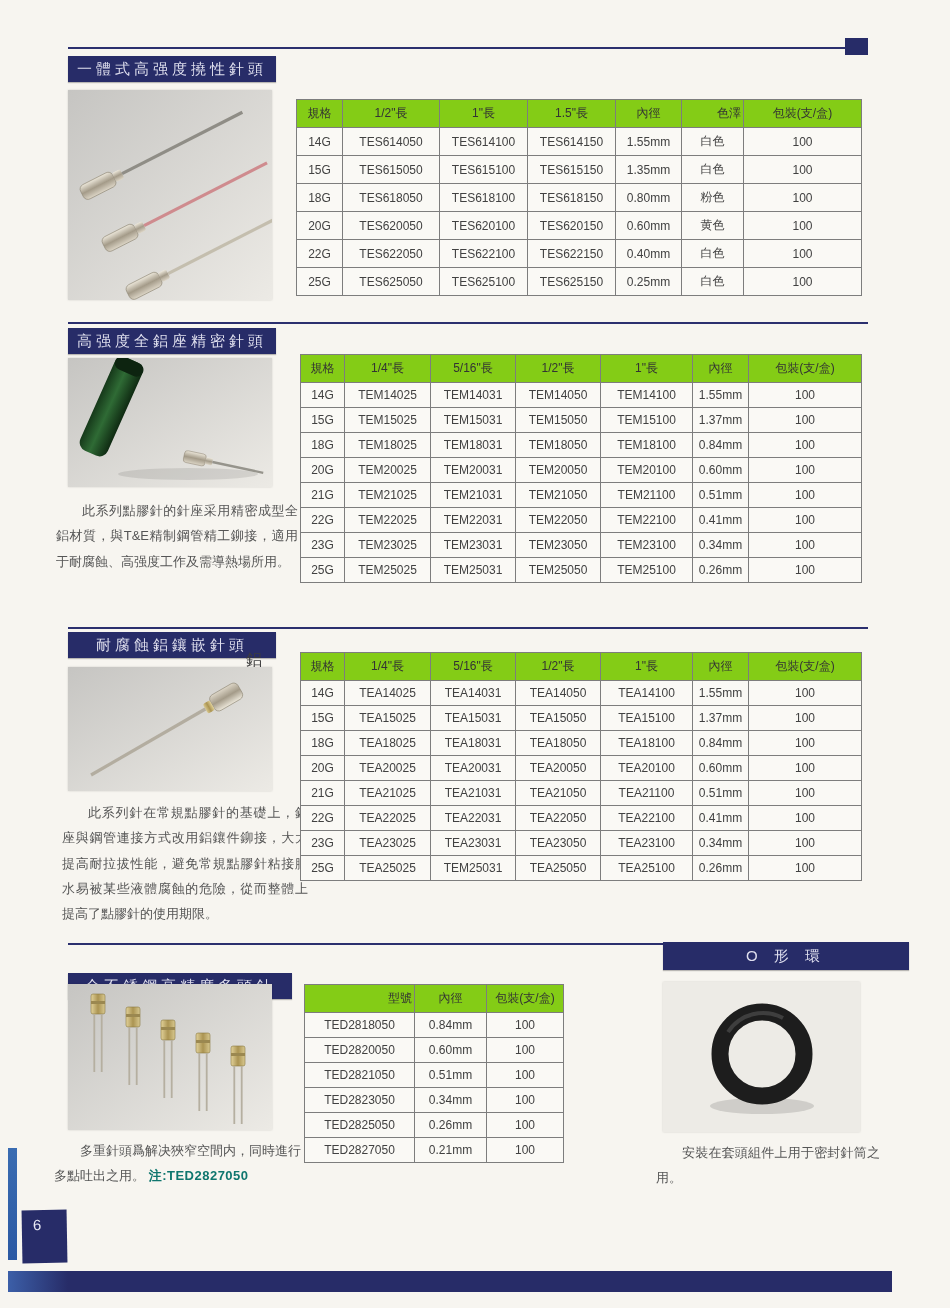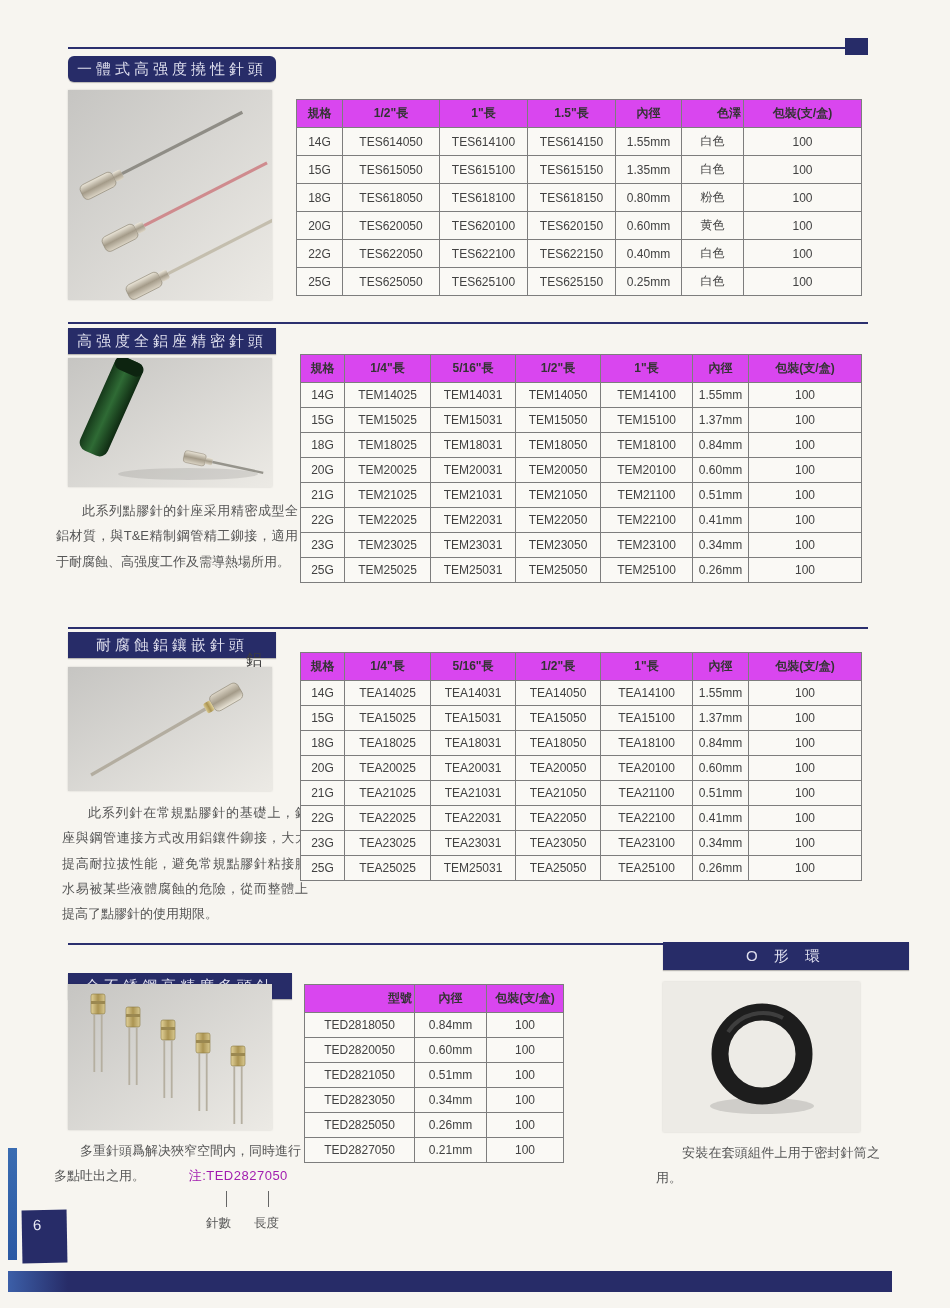--- a/index.html
+++ b/index.html
@@ -24,38 +24,38 @@
   .photo svg { display:block; }
   
   table.spec {
     position:absolute; border-collapse:collapse; table-layout:fixed;
     background:#faf9f5;
   }
   .spec th, .spec td {
     border:1px solid #7d7d7d; text-align:center; vertical-align:middle;
     font-size:12px; padding:5px 2px; color:#414141;
   }
-  .spec th { background:#d946ef; font-weight:bold; color:#333; }
+  .spec th { background:#84cc16; font-weight:normal; color:#333; }
   .t1 { width:566px; }
   .t1 th:nth-child(1){width:46px;} .t1 th:nth-child(2){width:97px;}
   .t1 th:nth-child(3){width:88px;} .t1 th:nth-child(4){width:88px;}
   .t1 th:nth-child(5){width:66px;} .t1 th:nth-child(6){width:62px;text-align:right;}
   .t2 { width:562px; }
   .t2 th:nth-child(1){width:44px;} .t2 th:nth-child(2){width:86px;}
   .t2 th:nth-child(3){width:85px;} .t2 th:nth-child(4){width:85px;}
   .t2 th:nth-child(5){width:92px;} .t2 th:nth-child(6){width:56px;}
   .t4 { width:260px; }
   .t4 th:nth-child(1){width:110px;text-align:right;} .t4 th:nth-child(2){width:72px;}
   
   .para {
     position:absolute; font-size:13px; line-height:1.95; color:#555;
     text-indent:2em; text-align:justify;
   }
   .photo-label { position:absolute; font-size:16px; color:#3c3c3c; }
-  .caption-note { font-weight:normal; color:#a21caf; letter-spacing:.5px;margin-left:40px; }
+  .caption-note { font-weight:bold; color:#0f766e; letter-spacing:.5px; }
   .callout { position:relative; height:48px; }
   .callout .tick { position:absolute; width:1px; height:16px; background:#666; top:2px; }
   .callout .lbl { position:absolute; top:22px; font-size:12.5px; color:#555; text-indent:0; }
   
   .edge-strip { position:absolute; background:linear-gradient(180deg,#3a6cb2,#2b59a3); }
   .page-num-box {
     position:absolute; background:#272c68; color:#e9e9f4; font-size:15px;
     padding:6px 0 0 11px; transform:rotate(-1deg);
   }
   .bottom-bar { position:absolute; background:linear-gradient(90deg,#3c5fa8 0,#272c68 60px); }
@@ -84,21 +84,21 @@
       <linearGradient id="brass" x1="0" y1="0" x2="1" y2="0">
         <stop offset="0" stop-color="#e2d29a"></stop>
           <stop offset="0.5" stop-color="#ab9452"></stop>
           <stop offset="1" stop-color="#d8c88f"></stop>
       </linearGradient>
     </defs>
   </svg>
 
   <div class="rule" style="left:68px; top:47px; width:800px;"></div>
   <div class="corner-mark" style="left:845px; top:38px; width:23px; height:17px;"></div>
-  <div class="title-bar" style="left:68px; top:56px; width:208px;border-radius:6px;">一體式高强度撓性針頭</div>
+  <div class="title-bar" style="left:68px; top:56px; width:208px;">一體式高强度撓性針頭</div>
 
   <div class="photo" style="left:68px; top:90px;">
     <svg width="204" height="210" viewBox="0 0 204 210">
       <rect width="204" height="210" fill="url(#pbg)"></rect>
       <g transform="translate(14,104) rotate(-27)">
         <rect x="0" y="-8" width="36" height="16" rx="5" fill="url(#metal)" stroke="#8d8574" stroke-width="0.6"></rect>
         <rect x="36" y="-5" width="9" height="10" rx="2" fill="url(#metal)"></rect>
         <rect x="45" y="-1.6" width="135" height="3.2" fill="#8f8d86"></rect>
       </g>
       <g transform="translate(36,156) rotate(-27)">
@@ -477,26 +477,20 @@
           <td>TED2827050</td>
           <td>0.21mm</td>
           <td>100</td>
         </tr>
       </tbody>
     </table>
 
   <div class="para" style="left:54px; top:1138px; width:252px; text-align:left;">
     <span>多重針頭爲解决狹窄空間内，同時進行多點吐出之用。</span>
     <span class="caption-note">注:TED2827050</span>
-    <div class="callout">
-      <div class="tick" style="left:172px;"></div>
-      <div class="tick" style="left:214px;"></div>
-      <span class="lbl" style="left:152px;">針數</span>
-      <span class="lbl" style="left:200px;">長度</span>
-    </div>
   </div>
 
   <div class="title-bar" style="left:663px; top:942px; width:246px; height:28px; line-height:28px; letter-spacing:6px;">O 形 環</div>
 
   <div class="photo" style="left:663px; top:982px;">
     <svg width="197" height="150" viewBox="0 0 197 150">
       <rect width="197" height="150" fill="#edebe6"></rect>
       <ellipse cx="99" cy="124" rx="52" ry="8" fill="#00000020"></ellipse>
       <circle cx="99" cy="72" r="42" fill="none" stroke="#1d1d1d" stroke-width="17"></circle>
       <path d="M 65 50 A 42 42 0 0 1 120 36" fill="none" stroke="#5a5a5a" stroke-width="4" opacity="0.55"></path>

